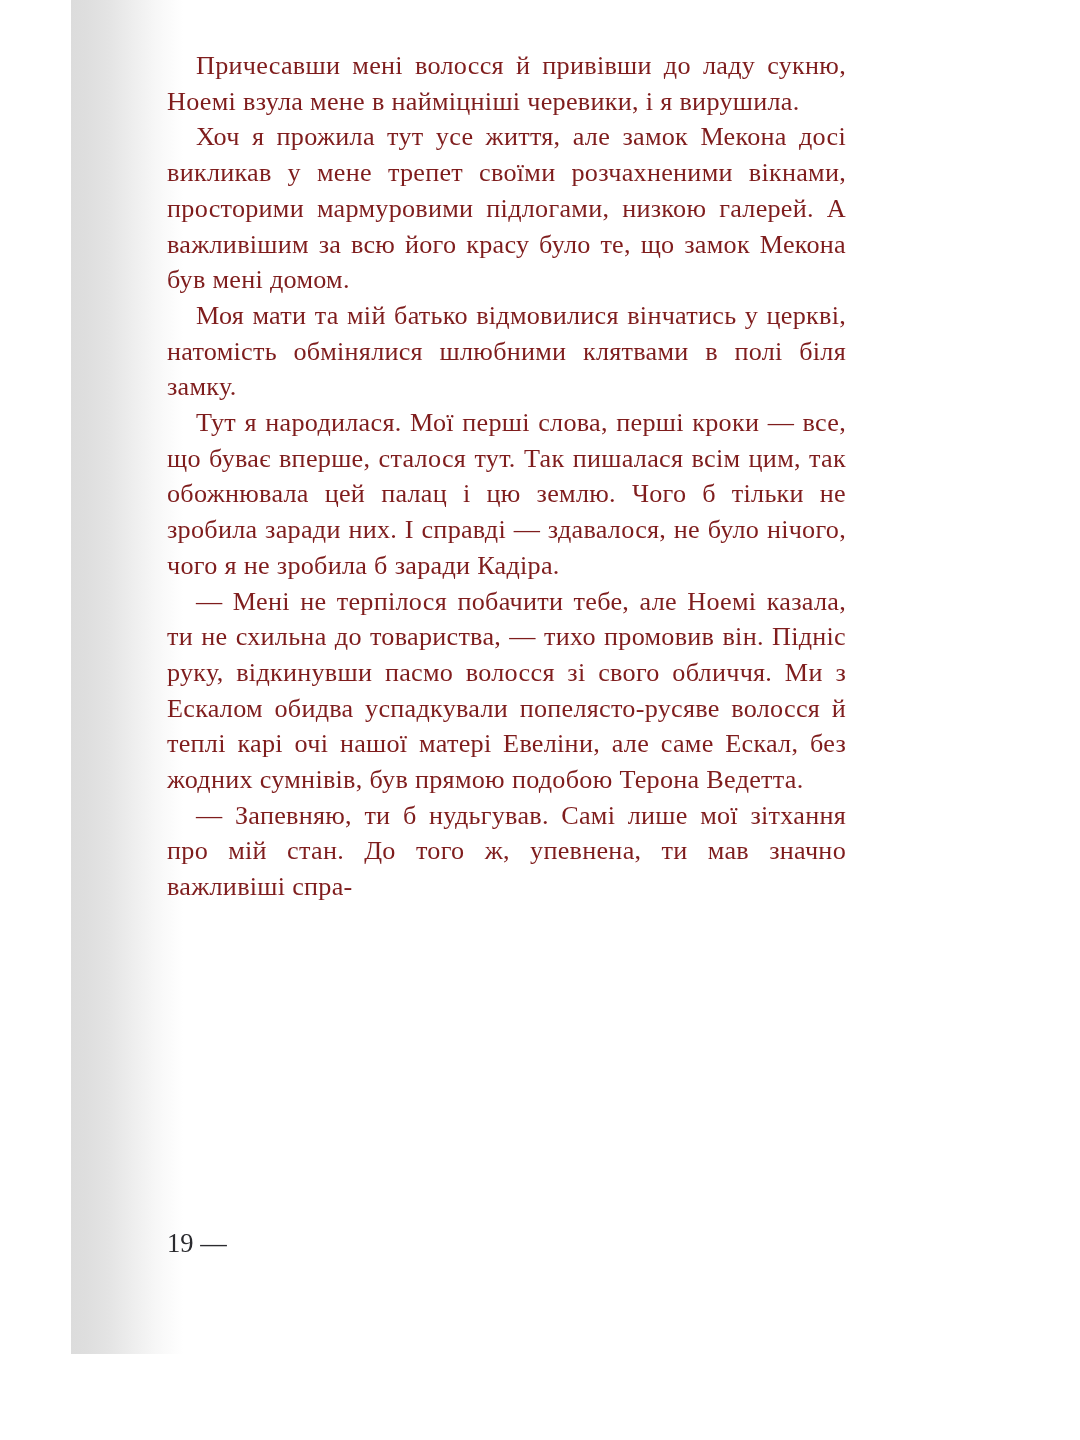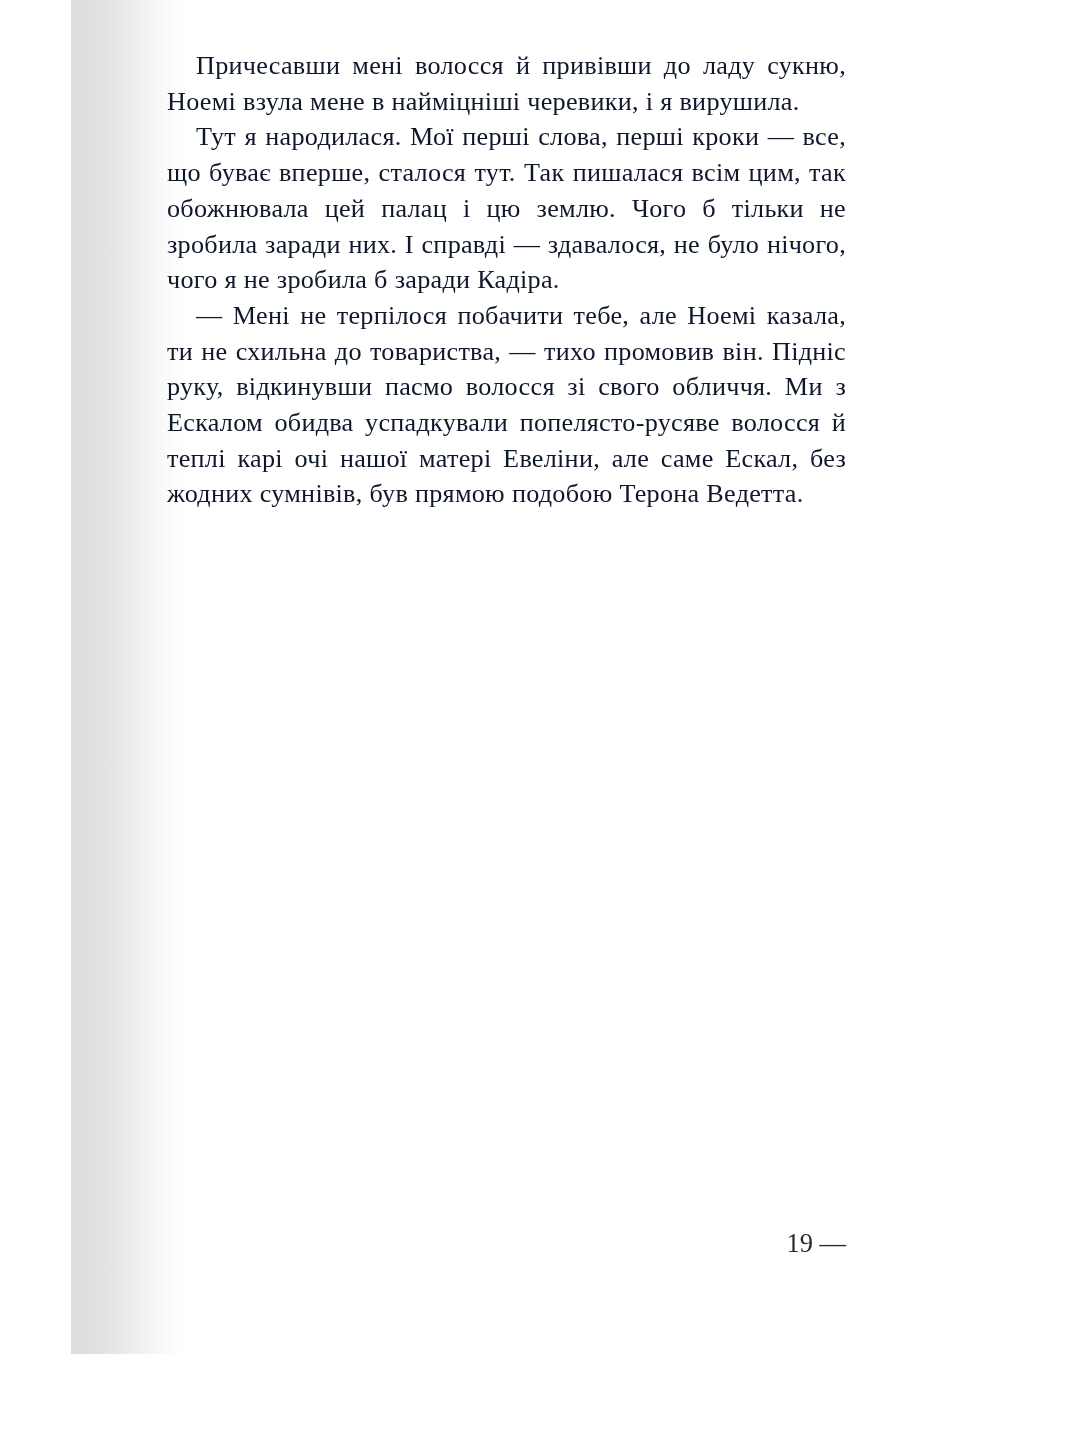--- a/index.html
+++ b/index.html
@@ -43,47 +43,50 @@
     top: 48px;
     width: 679px;
   }
 
   .para {
     margin: 0;
     text-indent: 29px;
     text-align: justify;
     font-size: 26.2px;
     line-height: 35.7px;
-    color: #0f172a;
+    color: #7f1d1d;
     letter-spacing: 0.01em;
     word-spacing: 0.005em;
     -webkit-font-smoothing: antialiased;
     hyphens: none;
   }
 
   .folio {
     position: absolute;
     left: 167px;
     width: 679px;
     top: 1226px;
-    text-align: right;
+    text-align: left;
     font-size: 26.5px;
     line-height: 34px;
     color: #2b2b2f;
     font-family: "Liberation Serif", "DejaVu Serif", serif;
   }
 </style>
 </head>
 <body>
 
 <div class="page">
 
   <div class="spine-shadow"></div>
 
   <div class="text-column">
     <p class="para">Причесавши мені волосся й привівши до ладу сукню, Ноемі взула мене в найміцніші черевики, і я вирушила.</p>
+    <p class="para">Хоч я прожила тут усе життя, але замок Мекона досі викликав у мене трепет своїми розчахненими вікнами, просторими мармуровими підлогами, низкою галерей. А важливішим за всю його красу було те, що замок Мекона був мені домом.</p>
+    <p class="para">Моя мати та мій батько відмовилися вінчатись у церкві, натомість обмінялися шлюбними клятвами в полі біля замку.</p>
     <p class="para">Тут я народилася. Мої перші слова, перші кроки — все, що буває вперше, сталося тут. Так пишалася всім цим, так обожнювала цей палац і цю землю. Чого б тільки не зробила заради них. І справді — здавалося, не було нічого, чого я не зробила б заради Кадіра.</p>
     <p class="para">— Мені не терпілося побачити тебе, але Ноемі казала, ти не схильна до товариства, — тихо промовив він. Підніс руку, відкинувши пасмо волосся зі свого обличчя. Ми з Ескалом обидва успадкували попелясто-русяве волосся й теплі карі очі нашої матері Евеліни, але саме Ескал, без жодних сумнівів, був прямою подобою Терона Ведетта.</p>
+    <p class="para">— Запевняю, ти б нудьгував. Самі лише мої зітхання про мій стан. До того ж, упевнена, ти мав значно важливіші спра-</p>
   </div>
 
   <div class="folio">19 —</div>
 
 </div>
 
 </body></html>

